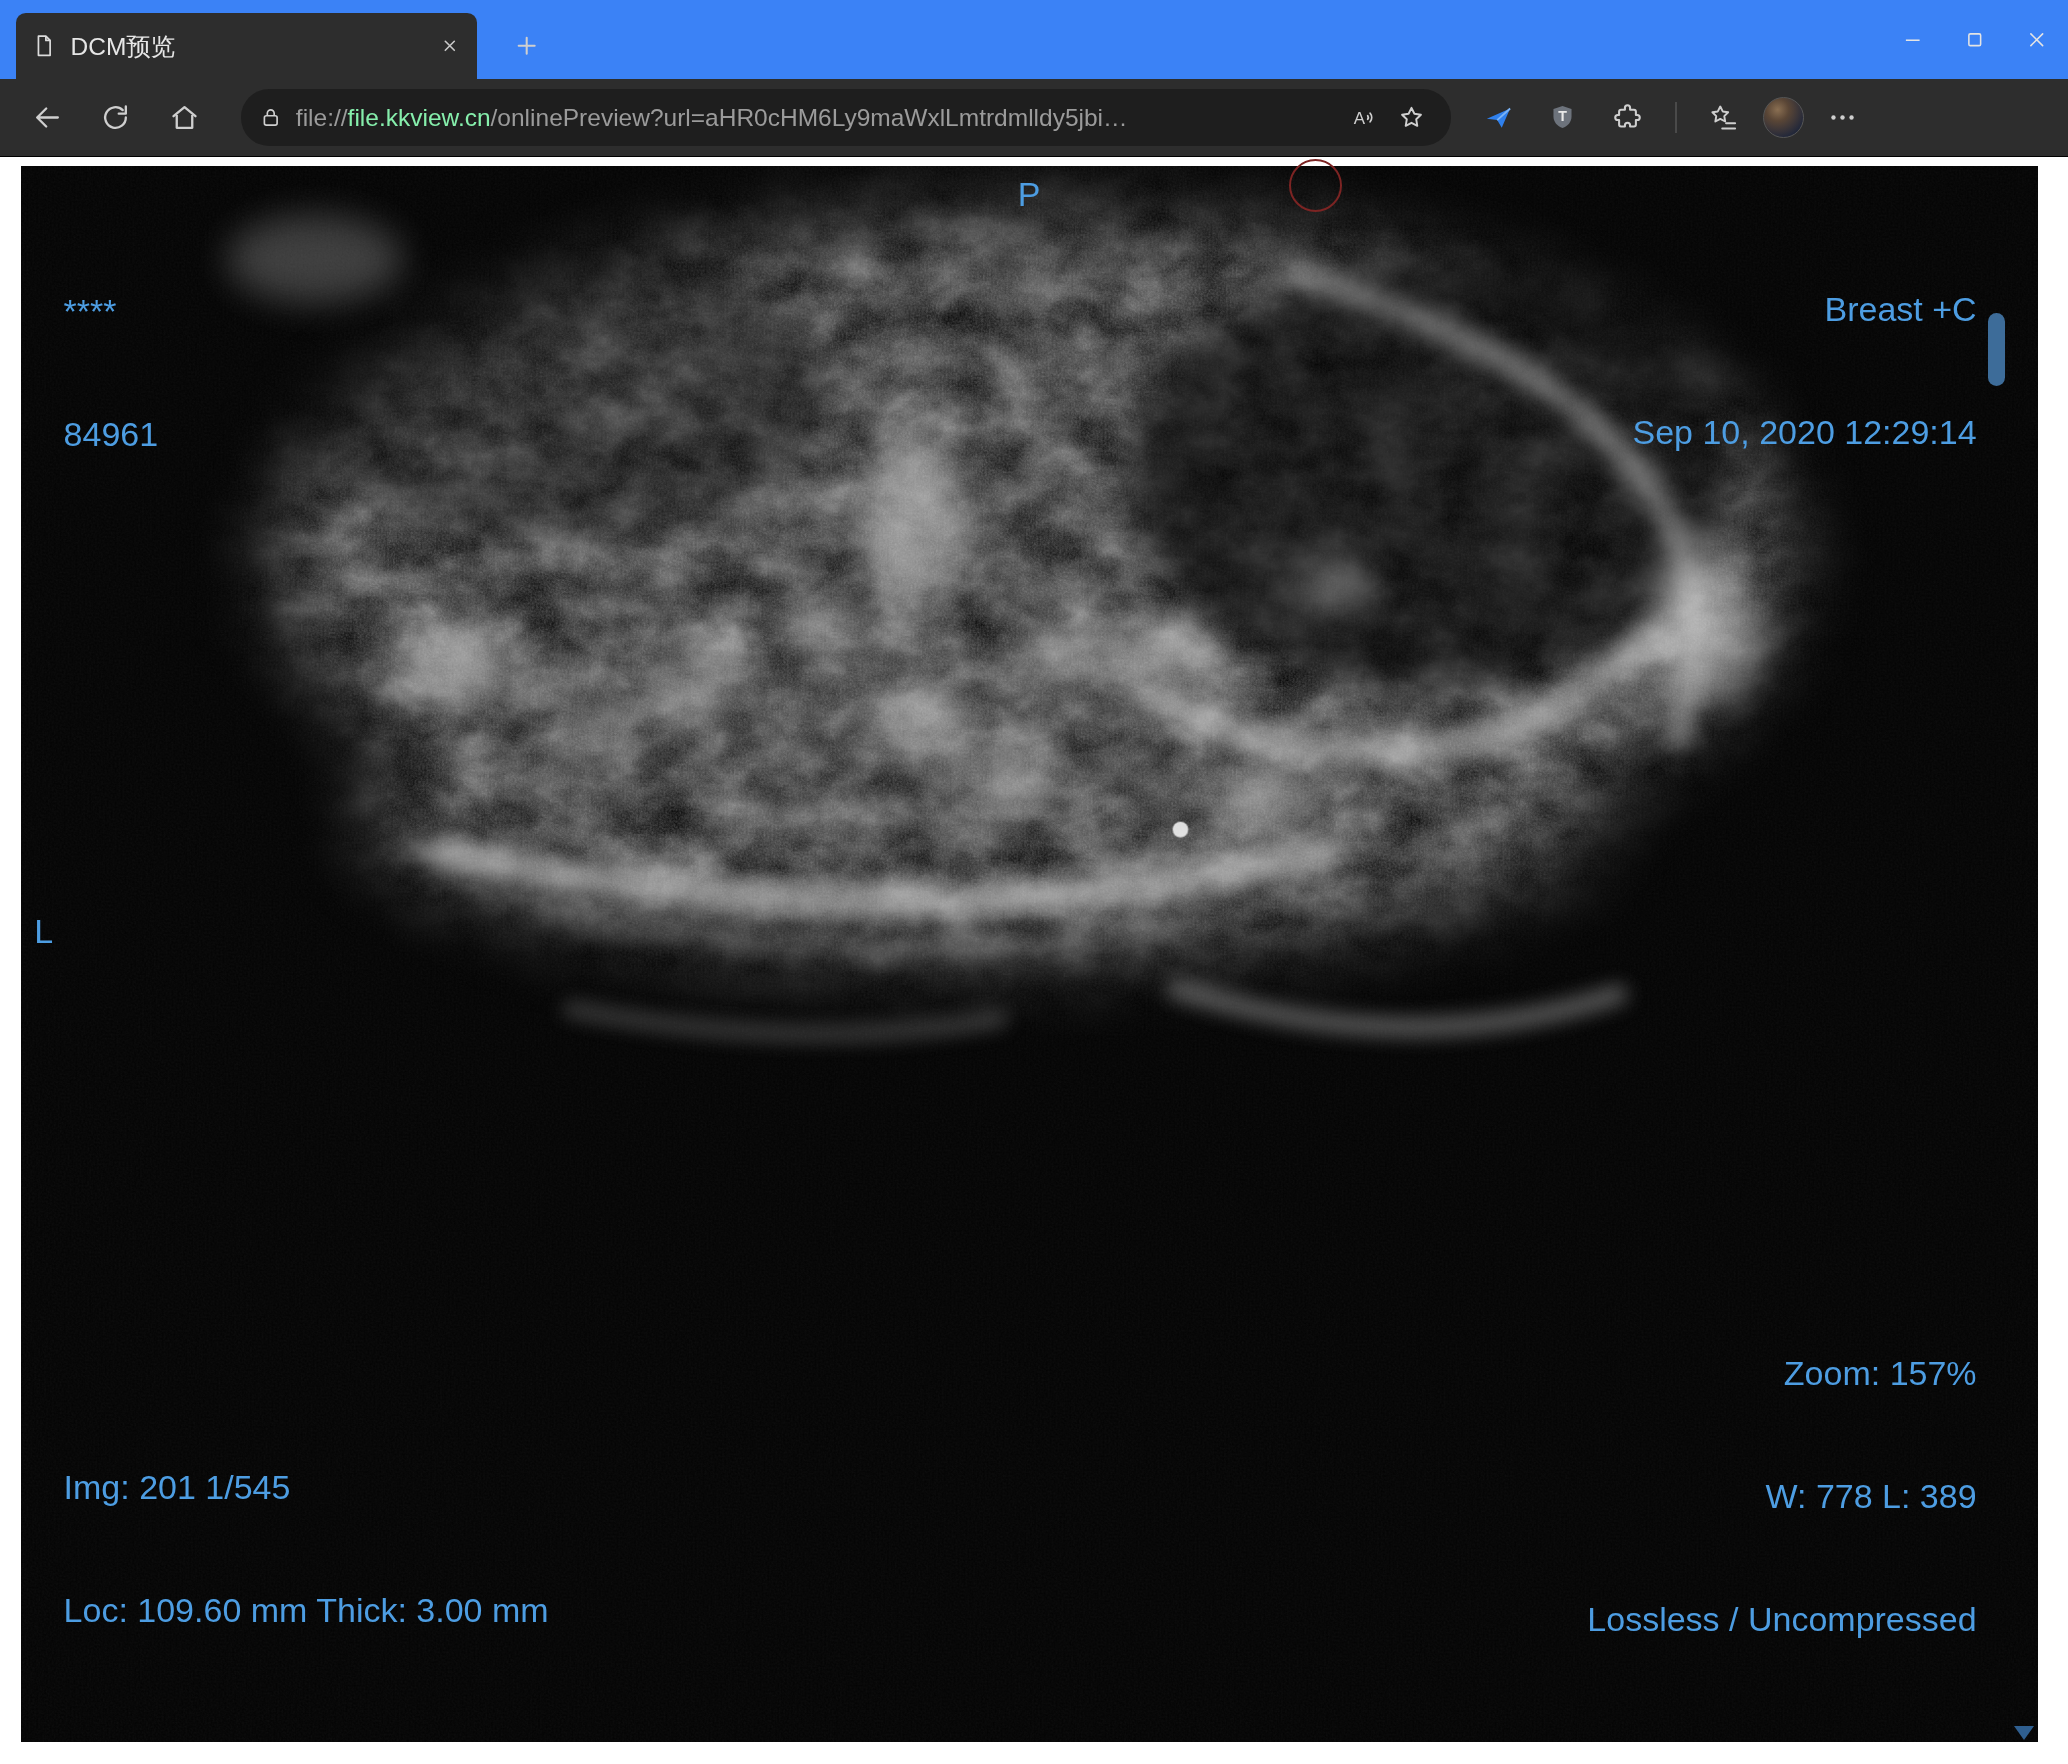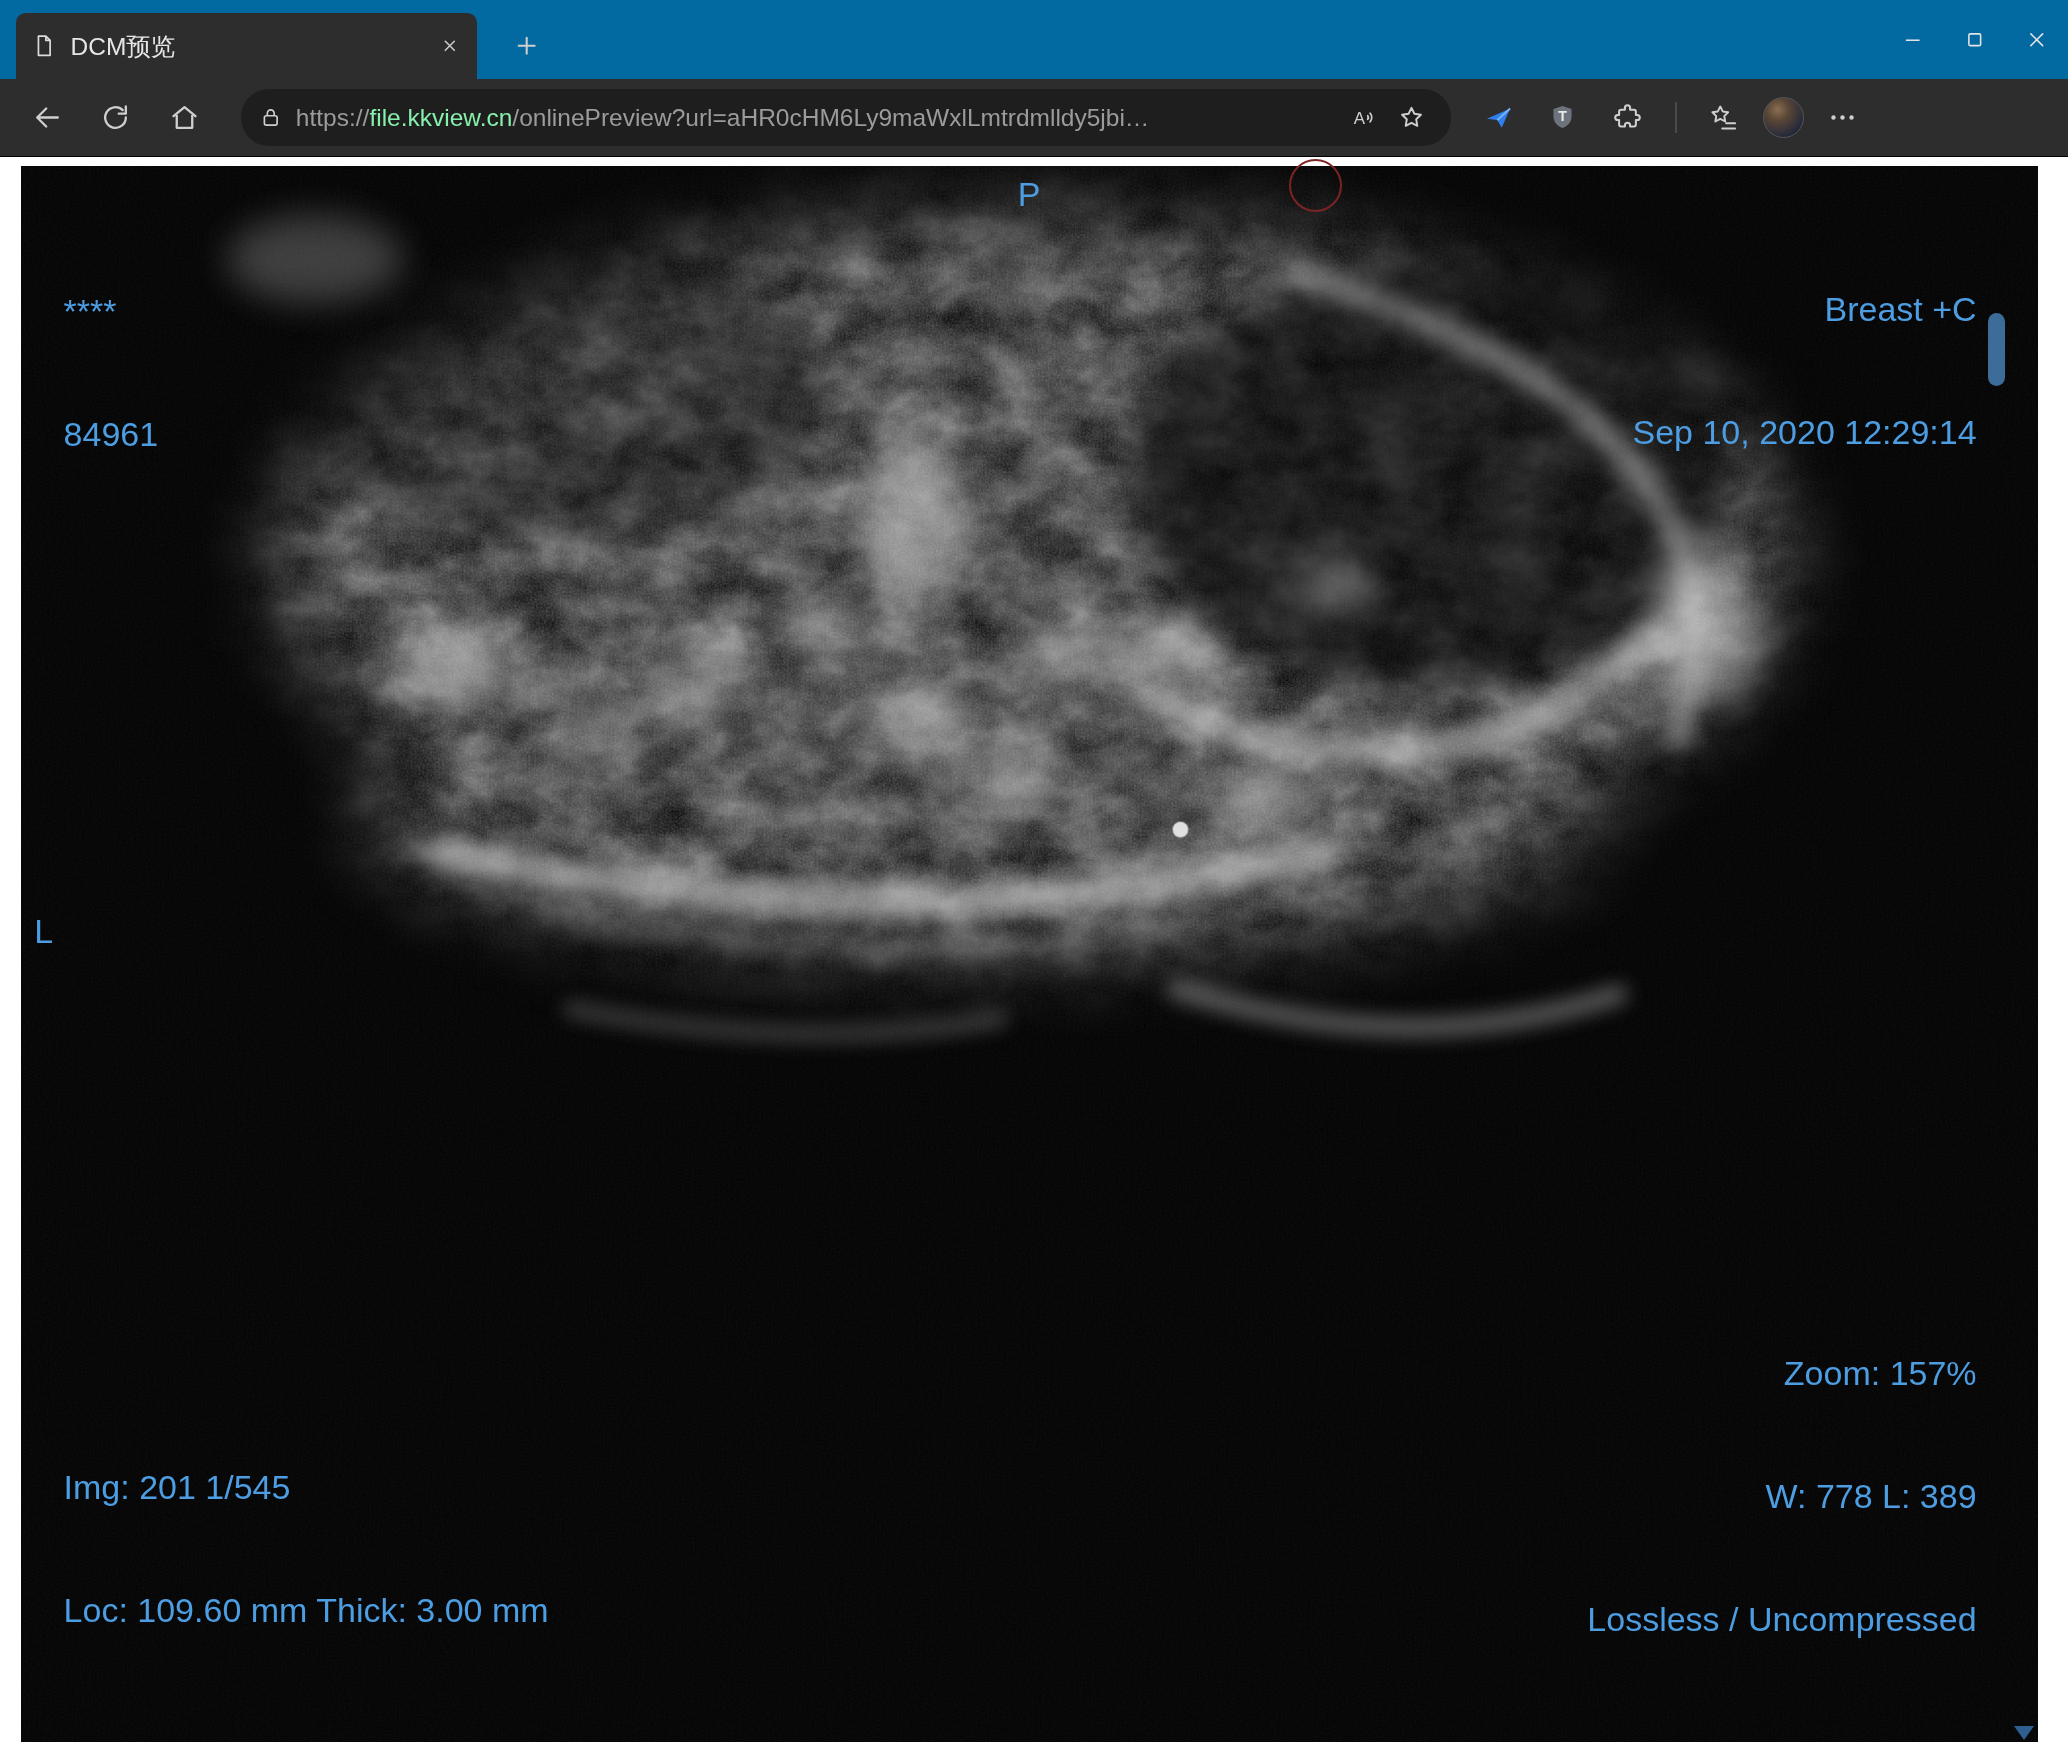--- a/index.html
+++ b/index.html
@@ -4,21 +4,21 @@
 <style>
   * { box-sizing: border-box; }
   html,body { margin:0; padding:0; background:#000; }
   .window {
     position:relative; width:2068px; height:1764px; overflow:hidden;
     font-family:"Liberation Sans", sans-serif;
     --ovl:#4d9de2;
   }
 
   
-  .titlebar { position:absolute; top:0; left:0; width:2068px; height:79px; background:#0369a1; }
+  .titlebar { position:absolute; top:0; left:0; width:2068px; height:79px; background:#3b82f6; }
   .tab {
     position:absolute; left:15.7px; top:12.7px; width:461px; height:67px;
     background:#2d2d2d; border-radius:9.8px 9.8px 0 0;
     display:flex; align-items:center; padding:0 15.7px; gap:13.7px;
   }
   .tab-title { color:#e6e6e6; font-size:24.5px; flex:1; white-space:nowrap; overflow:hidden; }
   .icbtn { display:flex; align-items:center; justify-content:center; border-radius:5.9px; cursor:default; }
   .newtab { position:absolute; left:502px; top:21.6px; width:49px; height:49px; }
   .wincontrols { position:absolute; right:0; top:0; height:79px; display:flex; }
   .winbtn { width:62px; height:79px; display:flex; align-items:center; justify-content:center; }
@@ -138,21 +138,21 @@
       </svg>
     </div>
 
     <div class="urlbar">
       <span class="icbtn">
         <svg width="23.5" height="23.5" viewBox="0 0 24 24">
           <rect x="5.5" y="10" width="13" height="9.5" rx="2" fill="none" stroke="#cfcfcf" stroke-width="1.7"></rect>
           <path d="M8.5 10V7.5a3.5 3.5 0 0 1 7 0V10" fill="none" stroke="#cfcfcf" stroke-width="1.7"></path>
         </svg>
       </span>
-      <span class="urltext"><span class="dim">https://</span><span class="host">file.kkview.cn</span><span class="dim">/onlinePreview?url=aHR0cHM6Ly9maWxlLmtrdmlldy5jbi…</span></span>
+      <span class="urltext"><span class="dim">file://</span><span class="host">file.kkview.cn</span><span class="dim">/onlinePreview?url=aHR0cHM6Ly9maWxlLmtrdmlldy5jbi…</span></span>
       <span class="pill-right">
         <span class="icbtn pillbtn">
           <svg width="29" height="29" viewBox="0 0 24 24">
             <text x="4" y="17" font-size="14" fill="#cfcfcf">A</text>
             <path d="M17.5 8.5a5.5 5.5 0 0 1 0 7M15.5 10.5a2.8 2.8 0 0 1 0 3" stroke="#cfcfcf" stroke-width="1.5" fill="none" stroke-linecap="round"></path>
           </svg>
         </span>
         <span class="icbtn pillbtn">
           <svg width="29" height="29" viewBox="0 0 24 24">
             <path d="M12 4l2.4 4.9 5.4.8-3.9 3.8.9 5.4-4.8-2.5-4.8 2.5.9-5.4-3.9-3.8 5.4-.8z" fill="none" stroke="#cfcfcf" stroke-width="1.6" stroke-linejoin="round"></path>

